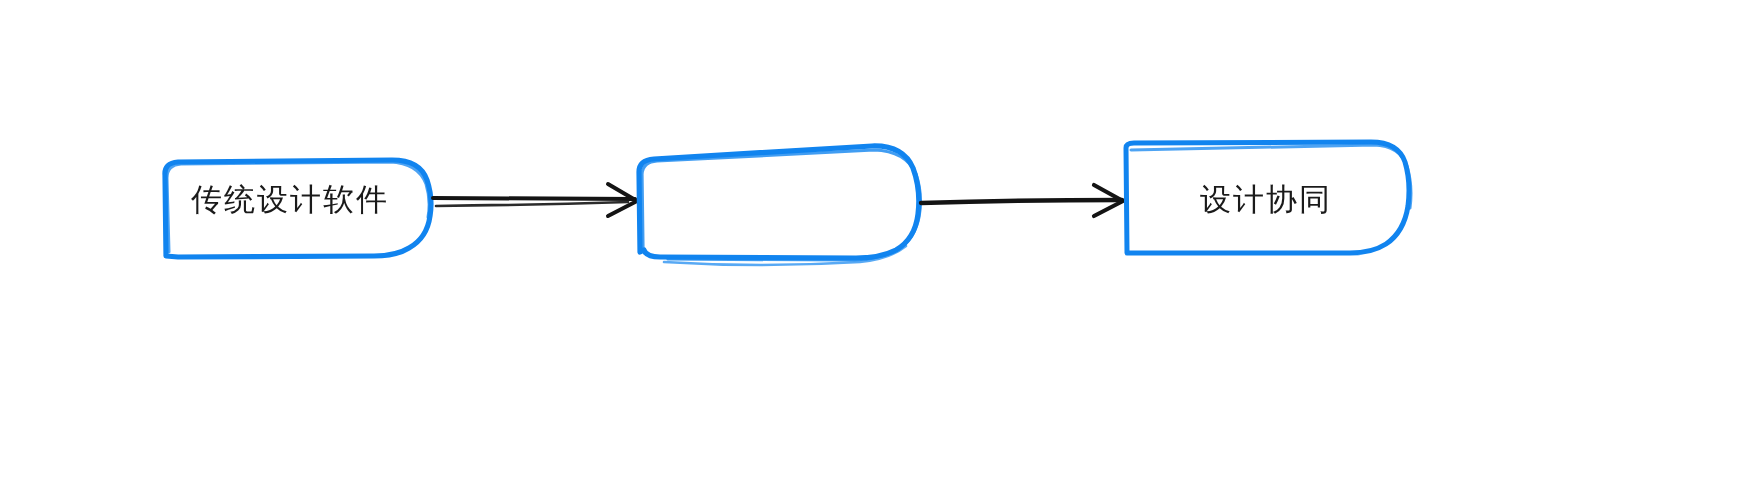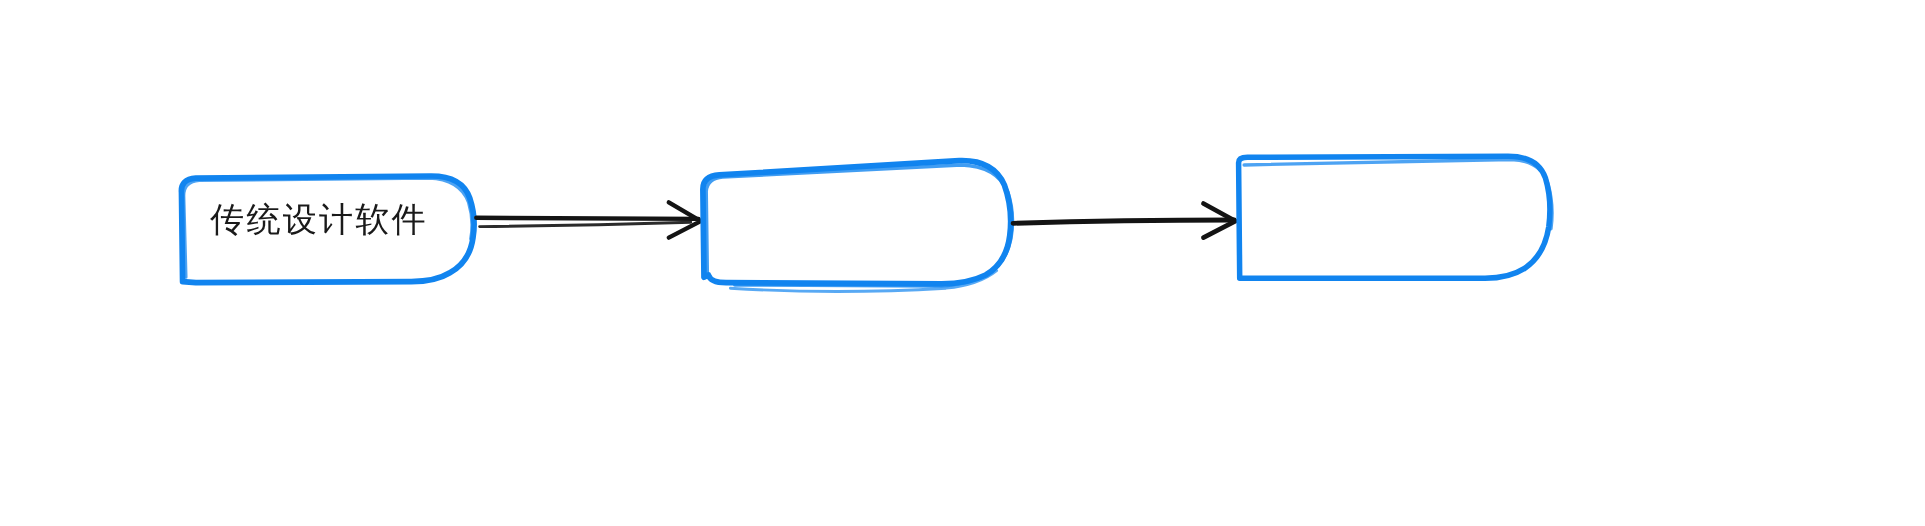--- a/index.html
+++ b/index.html
@@ -129,14 +129,15 @@
                L 1374 145
                Q 1400 146 1407 166
                Q 1413 186 1410 208"></path>
     </g>
 
   </svg>
 
   <div class="node-label" style="left:290px; top:200px;">传统设计软件</div>
 
 
+  <div class="node-label" style="left:1266px; top:200px;">设计协同</div>
 
 </div>
 
 </body></html>

